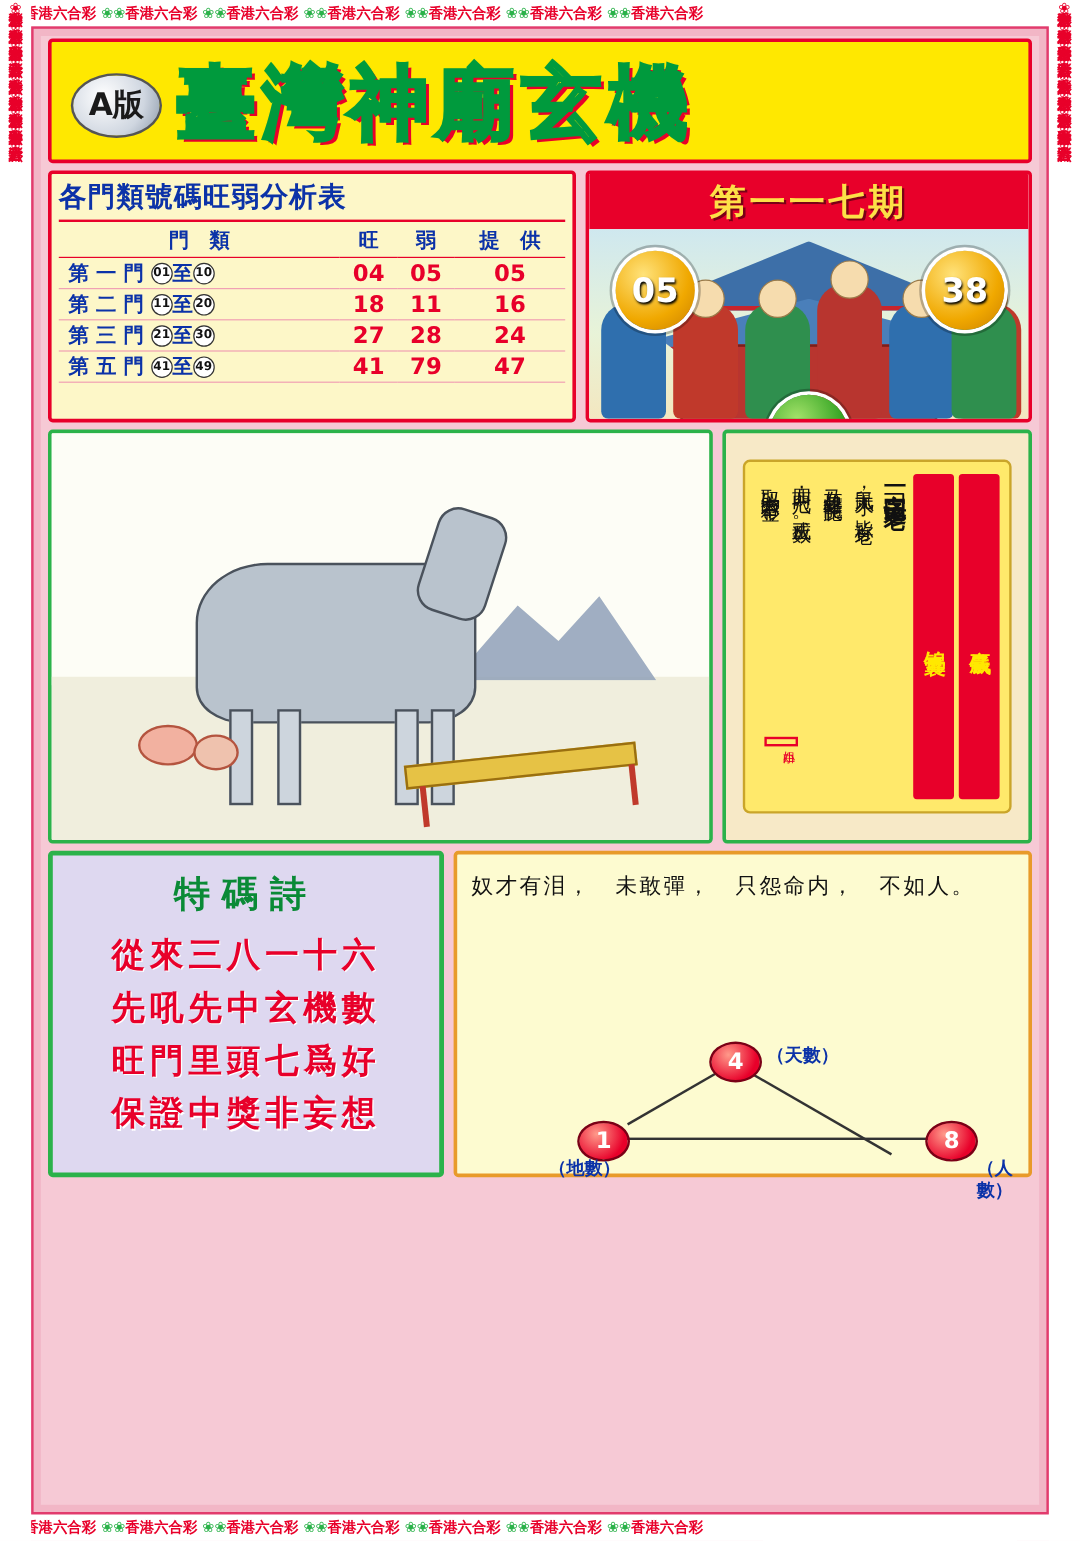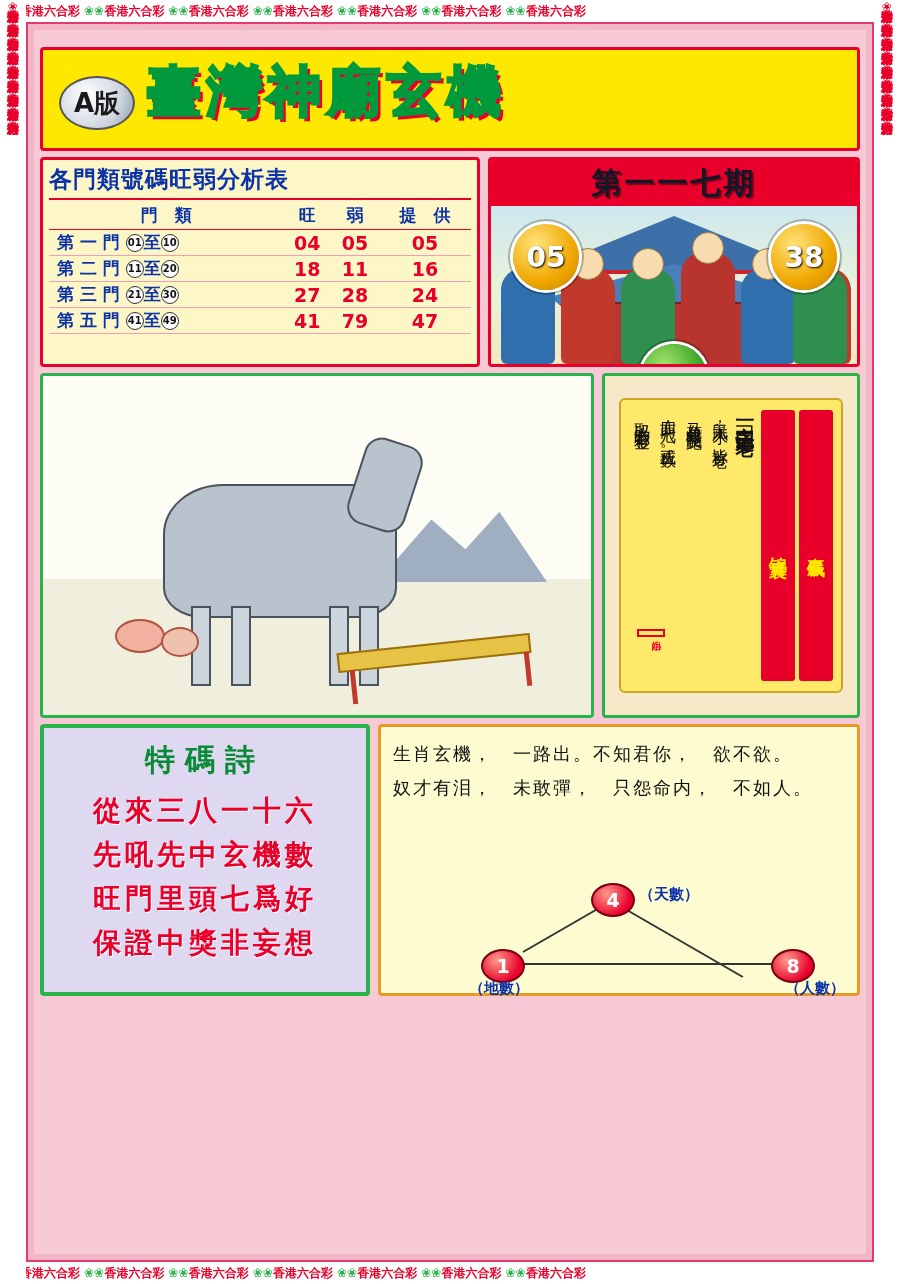--- a/index.html
+++ b/index.html
@@ -40,21 +40,21 @@
     width:848px;height:1240px;
     background:#f2b6c6;
     border:2px solid #e23b6d;
     box-sizing:border-box;
     padding:6px;
   }
   .inner{
     width:100%;height:100%;
     background:#f6c9d5;
     box-sizing:border-box;
-    padding:17px 6px;
+    padding:2px 6px;
     position:relative;
   }
 
   
   .banner{
     height:104px;
     background:#ffe800;
     border:3px solid #e8002a;
     border-radius:4px;
     position:relative;
@@ -65,21 +65,21 @@
     position:absolute;left:16px;top:26px;
     width:72px;height:50px;border-radius:50%;
     background:radial-gradient(circle at 35% 35%,#ffffff,#cfd6e0 60%,#8a97a8);
     border:2px solid #555;
     color:#1a1a1a;font-size:26px;font-weight:bold;
     text-align:center;line-height:50px;
     font-family:"DejaVu Sans",sans-serif;
   }
   .banner .btitle{
     position:absolute;left:104px;top:6px;right:6px;
-    font-size:54px;font-weight:bold;
+    font-size:66px;font-weight:bold;
     color:#ffe800;
     -webkit-text-stroke:3px #009a3d;
     text-shadow:4px 4px 0 #e8002a, 0 0 2px #009a3d;
     letter-spacing:6px;
     white-space:nowrap;
     font-family:Liberation Mono, monospace;
   }
 
   
   .row1{display:flex;gap:8px;margin-top:6px;height:210px;}
@@ -110,21 +110,21 @@
   }
 
   .templebox{
     flex:1;background:#ffffff;border:3px solid #e8002a;border-radius:4px;
     position:relative;overflow:hidden;
   }
   .periodbar{
     height:46px;background:#e8002a;display:flex;align-items:center;justify-content:center;
   }
   .periodbar span{
-    color:#0f172a;font-size:30px;font-weight:bold;letter-spacing:3px;
+    color:#fde047;font-size:30px;font-weight:bold;letter-spacing:3px;
     text-shadow:2px 2px 0 #7a0016;
   }
   .temple{
     position:absolute;left:0;right:0;top:46px;bottom:0;
     background:linear-gradient(#cfe8ef 0%,#e8f3d8 55%,#f3e7c0 100%);
   }
   .roof{
     position:absolute;left:50%;top:10px;transform:translateX(-50%);
     width:200px;height:54px;background:#3d6fa8;
     clip-path:polygon(50% 0,100% 70%,92% 100%,8% 100%,0 70%);
@@ -406,30 +406,29 @@
   <div class="row4">
     <div class="poembox">
       <div class="ptitle">特碼詩</div>
       <div class="pline">從來三八一十六</div>
       <div class="pline">先吼先中玄機數</div>
       <div class="pline">旺門里頭七爲好</div>
       <div class="pline">保證中獎非妄想</div>
     </div>
 
     <div class="versebox">
-      <div class="vsline">生肖玄機，　一路出。不知君你，　欲不欲。</div>
       <div class="vsline">奴才有泪，　未敢彈，　只怨命内，　不如人。</div>
       <div class="tri">
         <div class="tline" style="left:142px;top:84px;width:112px;transform:rotate(-30deg);"></div>
         <div class="tline" style="left:232px;top:34px;width:150px;transform:rotate(30deg);"></div>
         <div class="tline" style="left:120px;top:96px;width:290px;"></div>
         <div class="tnode" style="left:210px;top:16px;">4</div>
         <div class="tlabel" style="left:258px;top:18px;">（天數）</div>
         <div class="tnode" style="left:100px;top:82px;">1</div>
-        <div class="tlabel" style="left:88px;top:112px;">（地數）</div>
+        <div class="tlabel" style="left:76px;top:112px;">（地數）</div>
         <div class="tnode" style="left:390px;top:82px;">8</div>
-        <div class="tlabel" style="left:404px;top:112px;">（人數）</div>
+        <div class="tlabel" style="left:433px;top:112px;">（人數）</div>
       </div>
     </div>
   </div>
 
 </div>
 </div>
 
 </body></html>

